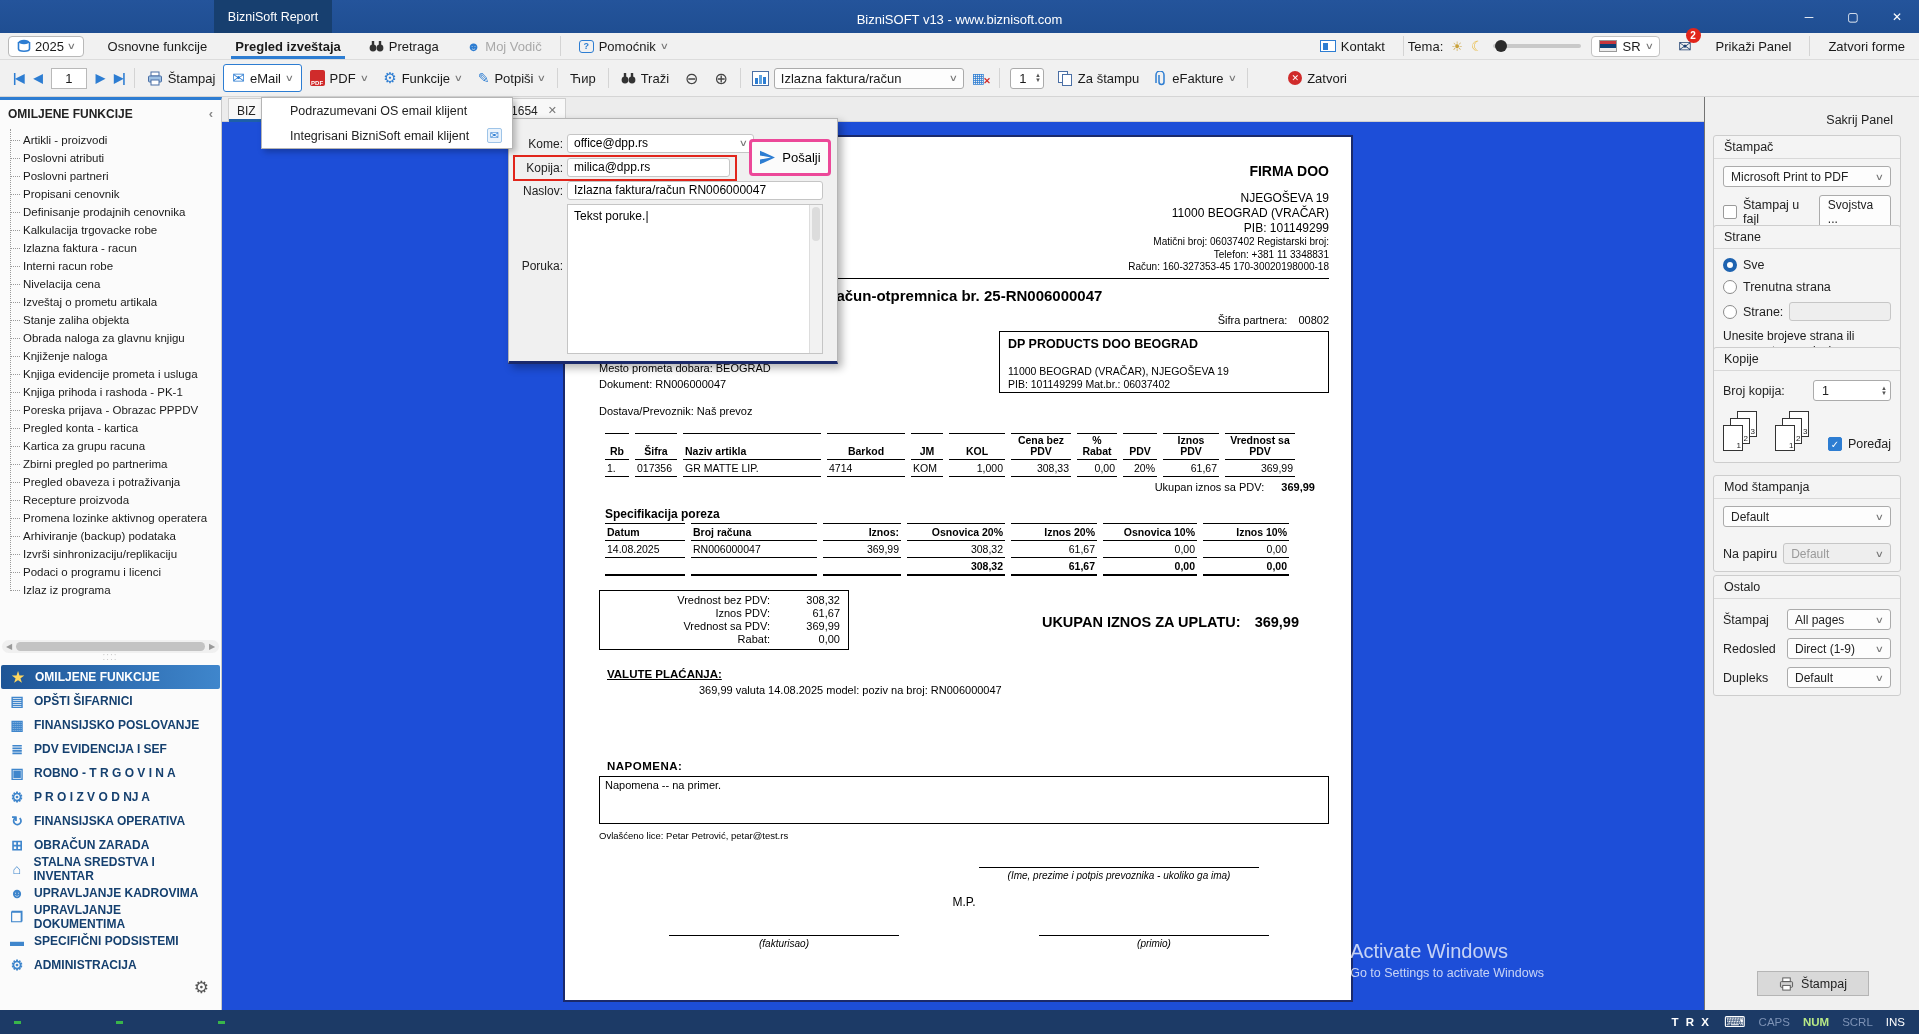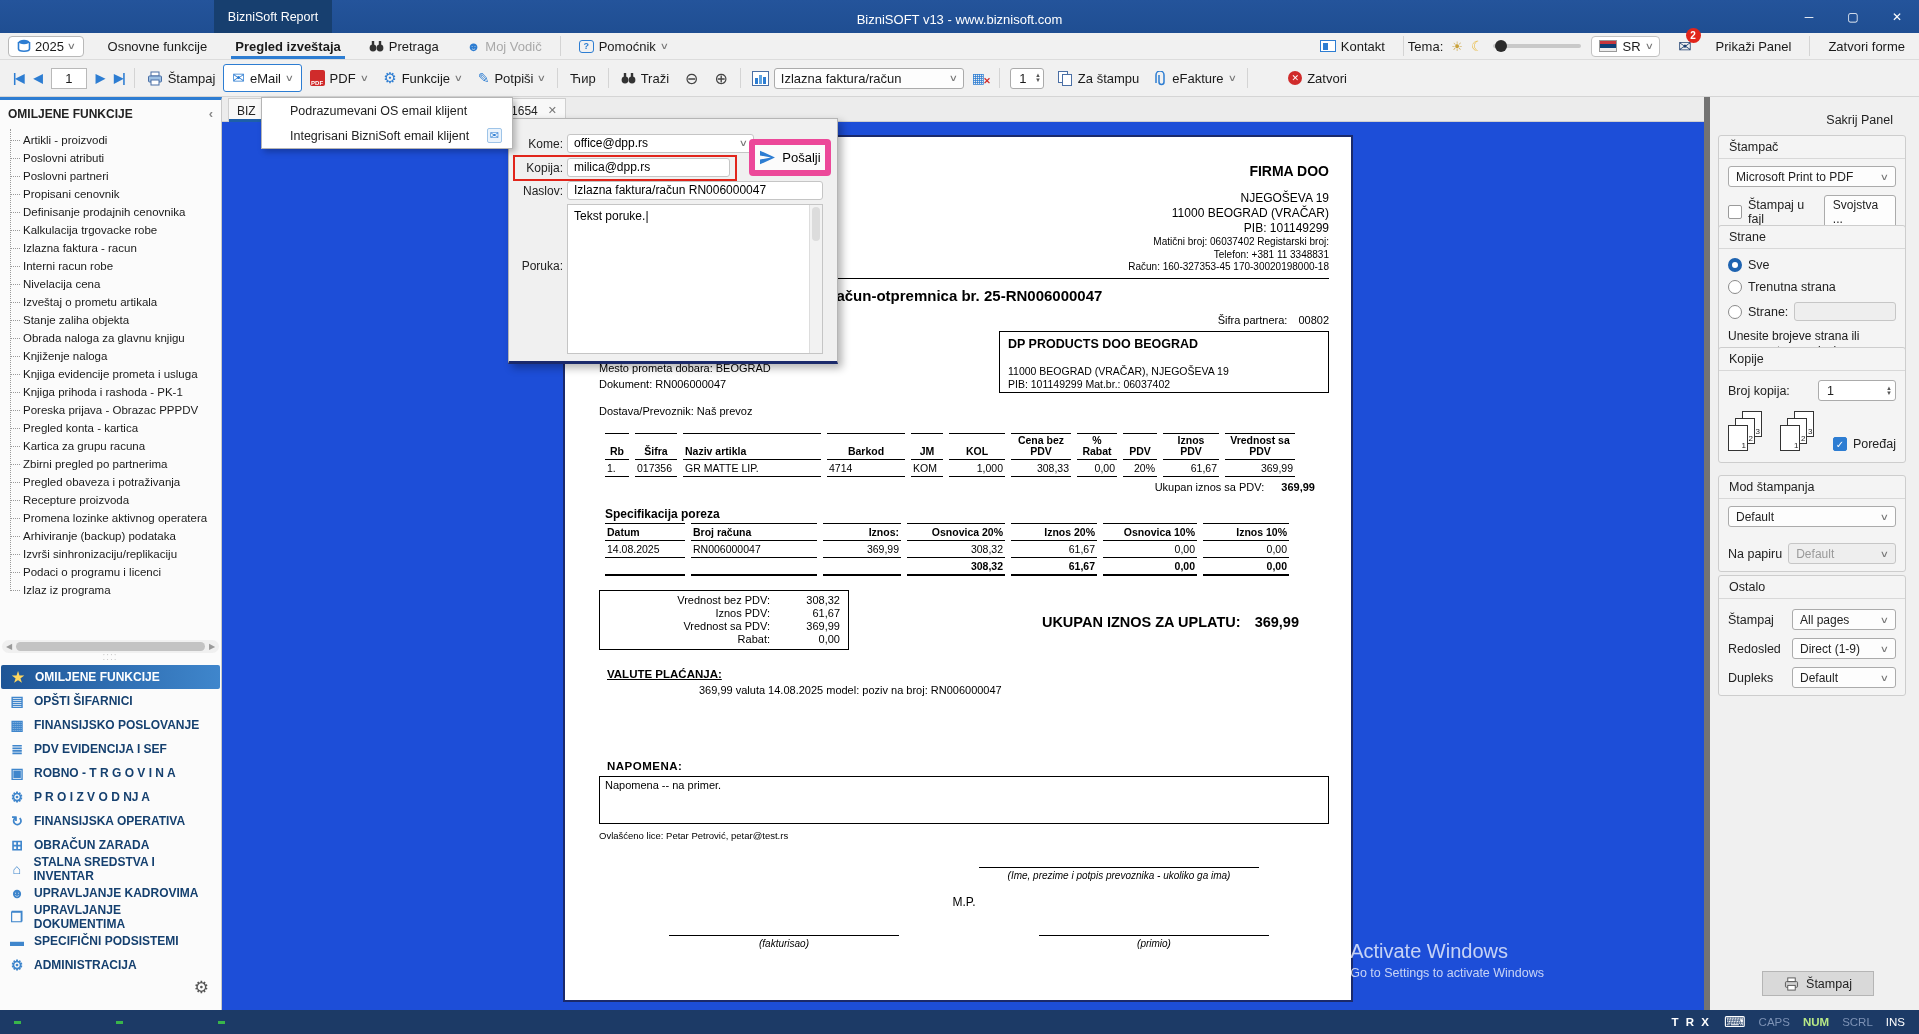--- a/index.html
+++ b/index.html
@@ -129,21 +129,21 @@
   .sig-carrier .line, .sig .line { border-top:1px solid #000; margin-bottom:2px; }
   .mp { text-align:center; font-weight:normal; font-size:12px; margin-top:14px; }
   .sig-bottom { display:flex; justify-content:space-between; margin:26px 60px 0 70px; }
   .sig { width:230px; text-align:center; font-style:italic; font-size:10px; }
 
   .watermark { position:absolute; right:160px; bottom:30px; color:rgba(255,255,255,0.75); text-align:left; }
   .watermark .w1 { font-size:20px; }
   .watermark .w2 { font-size:12.5px; margin-top:3px; }
 
   
-  .rpanel { position:absolute; right:0; top:97px; width:215px; bottom:24px; background:#f0f0f0; border-left:6px solid #737373; font-size:12.5px; color:#222; }
+  .rpanel { position:absolute; right:0; top:97px; width:215px; bottom:24px; background:#f0f0f0; border-left:1px solid #737373; font-size:12.5px; color:#222; }
   .hide-link { position:absolute; top:16px; right:26px; font-size:12.5px; }
   .group { position:absolute; left:8px; width:188px; background:#f4f4f4; border:1px solid #cdcdcd; border-radius:3px; }
   .group h4 { font-weight:normal; font-size:12.5px; padding:4px 10px; border-bottom:1px solid #d8d8d8; }
   .g-body { padding:7px 9px; }
   .w-combo { background:#fdfdfd; border:1px solid #ababab; border-radius:3px; height:21px; display:flex; align-items:center; padding:0 7px; font-size:12px; }
   .w-combo .val { flex:1; overflow:hidden; white-space:nowrap; }
   .w-combo.disabled { background:#eee; color:#9a9a9a; border-color:#c6c6c6; }
   .row-flex { display:flex; align-items:center; gap:6px; margin-top:8px; }
   .checkbox { width:14px; height:14px; background:#fff; border:1px solid #9a9a9a; border-radius:2px; flex:none; }
   .checkbox.checked { background:#2d7dd2; border-color:#2d7dd2; color:#fff; font-size:10px; text-align:center; line-height:14px; }
@@ -170,21 +170,21 @@
   .st-trx { font-weight:bold; letter-spacing:2px; }
 
   
   .email-menu { position:absolute; left:261px; top:97px; width:252px; background:#fff; border:1px solid #b5b5b5; box-shadow:3px 3px 6px rgba(0,0,0,0.25); z-index:30; }
   .email-menu .mi { height:25px; display:flex; align-items:center; padding:0 10px 0 28px; font-size:12.5px; color:#222; gap:8px; }
   .email-menu .mi .mi-icon { margin-left:auto; color:#2d7dd2; border:1px solid #9ec4e8; border-radius:2px; font-size:11px; padding:0 2px; background:#eaf3fc; }
   .email-popup { position:absolute; left:508px; top:118px; width:330px; height:246px; background:#f0f0f0; border:1px solid #b5b5b5; border-bottom:3px solid #1b2a6b; box-shadow:4px 4px 8px rgba(0,0,0,0.3); z-index:25; font-size:12px; }
   .ep-label { position:absolute; text-align:right; width:48px; color:#222; }
   .ep-input { position:absolute; background:#fff; border:1px solid #c5c5c5; border-radius:3px; height:19px; line-height:17px; padding:0 6px; font-size:12px; overflow:hidden; white-space:nowrap; }
   .ep-combo { display:flex; align-items:center; } .ep-combo .val { flex:1; }
-  .ep-send { position:absolute; left:240px; top:20px; width:82px; height:37px; background:#fbfbfb; border:6px solid #ec4899; border-radius:4px; display:flex; align-items:center; justify-content:center; gap:6px; font-size:13px; }
+  .ep-send { position:absolute; left:240px; top:20px; width:82px; height:37px; background:#fbfbfb; border:3px solid #ec4899; border-radius:4px; display:flex; align-items:center; justify-content:center; gap:6px; font-size:13px; }
   .ep-text { position:absolute; left:58px; top:85px; width:256px; height:150px; background:#fff; border:1px solid #c5c5c5; padding:4px 6px; }
   .ep-text .caret::after { content:"|"; font-weight:100; }
   .ep-scroll { position:absolute; right:0; top:0; bottom:0; width:13px; background:#f2f2f2; border-left:1px solid #ddd; }
   .ep-scroll::before { content:""; position:absolute; left:2px; right:2px; top:2px; height:34px; background:#dcdcdc; border-radius:4px; }
   .red-annot { position:absolute; left:4px; top:36px; width:224px; height:26px; border:2.5px solid #e1251b; z-index:5; pointer-events:none; }
 </style>
 </head>
 <body>
 
 <div class="titlebar">

